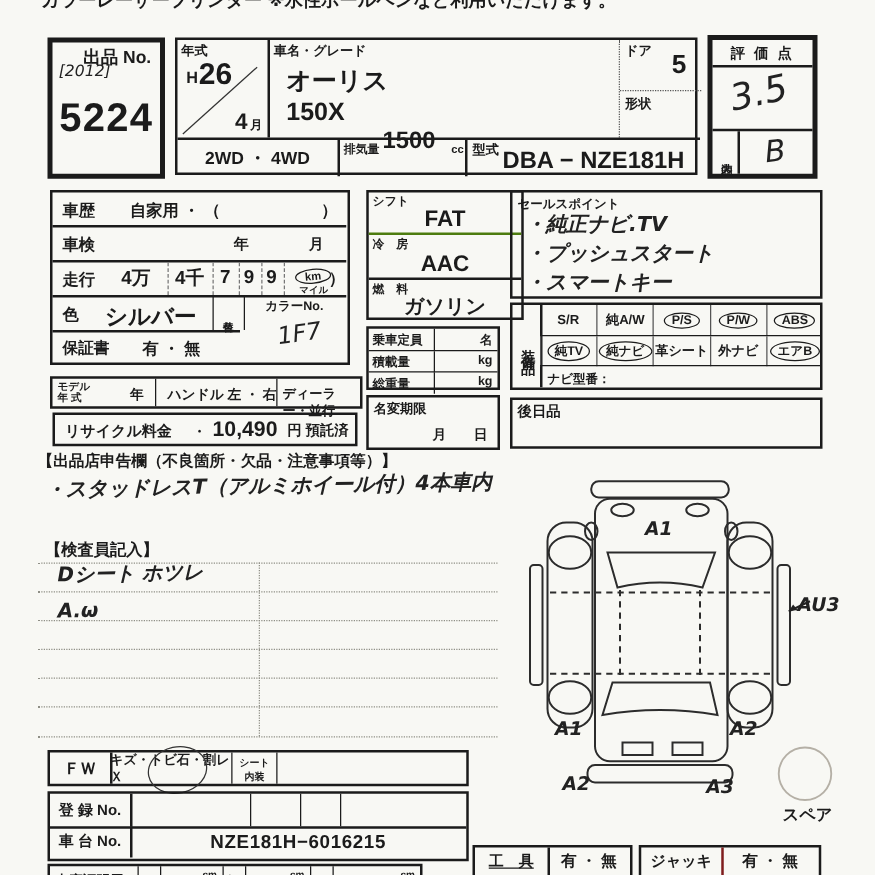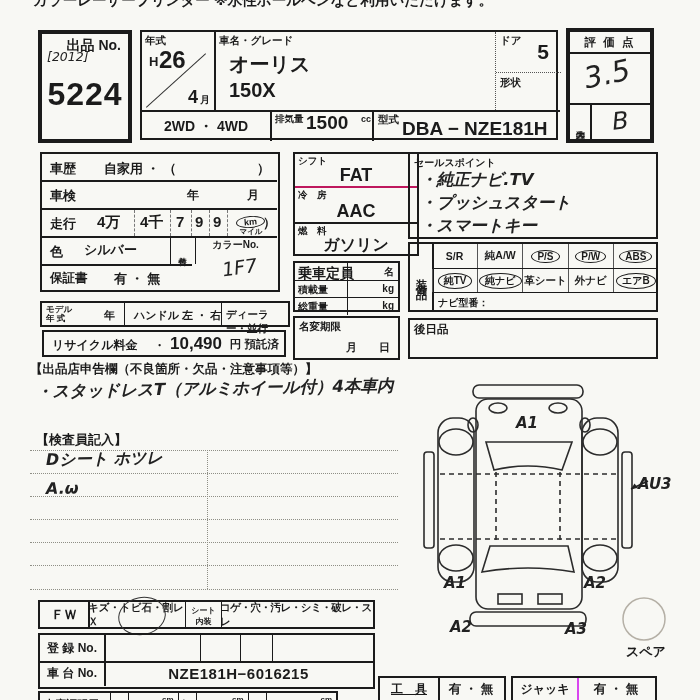--- a/index.html
+++ b/index.html
@@ -58,21 +58,21 @@
       <div class="abs lbl" style="left:4px;top:2px;">ドア</div>
       <div class="abs b" style="right:12px;top:8px;font-size:21px;">5</div>
       <div class="abs" style="left:0;right:0;top:40px;border-top:1.6px dotted #555;"></div>
       <div class="abs lbl" style="left:4px;top:44px;">形状</div>
     </div>
 
     <div class="abs" style="left:0;top:78px;width:418px;height:29px;border-top:2px solid #1b1b1b;">
       <div class="abs b cell-c" style="left:0;top:0;width:128px;height:100%;font-size:14px;">2WD ・ 4WD</div>
       <div class="abs" style="left:128px;top:0;width:102px;height:100%;border-left:2px solid #1b1b1b;">
         <div class="abs lbl" style="left:3px;top:1px;font-size:9.5px;">排気量</div>
-        <div class="abs b" style="left:34px;bottom:7px;font-size:19px;">1500</div>
+        <div class="abs b" style="left:34px;bottom:17px;font-size:19px;">1500</div>
         <div class="abs b" style="right:3px;top:2px;font-size:9px;">cc</div>
       </div>
       <div class="abs" style="left:230px;top:0;width:188px;height:100%;border-left:2px solid #1b1b1b;">
         <div class="abs lbl" style="left:4px;top:1px;">型式</div>
         <div class="abs b" style="left:28px;bottom:1px;font-size:19px;">DBA − NZE181H</div>
       </div>
     </div>
   </div>
 
   <div class="bx thick" style="left:566px;top:28px;width:88px;height:115px;">
@@ -109,48 +109,48 @@
     <div class="vdash" style="left:149px;top:56px;height:26px;"></div>
     <div class="vdash" style="left:167px;top:56px;height:26px;"></div>
     <div class="vdash" style="left:185px;top:56px;height:26px;"></div>
     <div class="abs" style="left:190px;top:57px;width:38px;text-align:center;">
       <span class="oval b" style="font-size:9px;padding:0 7px;transform:rotate(-5deg);">km</span>
       <div class="b" style="font-size:7.5px;margin-top:-2px;">マイル</div>
     </div>
     <div class="abs b" style="right:2px;top:60px;font-size:13px;">）</div>
 
     <div class="abs b" style="left:8px;top:89px;font-size:13px;">色</div>
-    <div class="abs b" style="left:42px;top:87px;font-size:13px;">シルバー</div>
+    <div class="abs b" style="left:42px;top:87px;font-size:18px;">シルバー</div>
     <div class="abs vtext b cell-c" style="left:128px;top:82px;width:24px;height:28px;border-left:1.6px solid #1b1b1b;border-right:1.6px solid #1b1b1b;font-size:8.5px;">色替</div>
     <div class="abs" style="left:152px;top:82px;width:83px;height:53px;">
       <div class="abs b" style="left:0;right:0;top:2px;text-align:center;font-size:10px;">カラーNo.</div>
       <div class="abs hand" style="left:28px;top:20px;font-size:19px;transform:rotate(-8deg);">1F7</div>
     </div>
 
     <div class="abs b" style="left:8px;top:116px;font-size:12.5px;">保証書</div>
     <div class="abs b" style="left:72px;top:116px;font-size:13px;">有 ・ 無</div>
   </div>
 
   <div class="bx" style="left:293px;top:152px;width:126px;height:104px;">
     <div class="abs" style="left:0;right:0;top:0;height:32px;">
       <div class="abs lbl" style="left:3px;top:1px;font-size:9.5px;">シフト</div>
       <div class="abs b" style="left:0;right:0;bottom:0;text-align:center;font-size:18px;">FAT</div>
     </div>
-    <div class="abs" style="left:0;right:0;top:32px;height:36px;border-top:2px solid #be185d;padding-left:47px;">
+    <div class="abs" style="left:0;right:0;top:32px;height:36px;border-top:2px solid #4d7c0f;padding-left:47px;">
       <div class="abs lbl" style="left:3px;top:1px;font-size:9.5px;">冷　房</div>
       <div class="abs b" style="left:0;right:0;bottom:2px;text-align:center;font-size:18px;">AAC</div>
     </div>
     <div class="abs" style="left:0;right:0;top:68px;height:34px;border-top:2px solid #1b1b1b;">
       <div class="abs lbl" style="left:3px;top:1px;font-size:9.5px;">燃　料</div>
       <div class="abs b" style="left:0;right:0;bottom:2px;text-align:center;font-size:16px;">ガソリン</div>
     </div>
   </div>
   <div class="bx" style="left:293px;top:261px;width:107px;height:51px;border-width:2px;">
     <div class="abs" style="left:0;right:0;top:0;height:17px;">
-      <span class="abs b" style="left:3px;top:2px;font-size:14px;">乗車定員</span>
+      <span class="abs b" style="left:3px;top:2px;font-size:10px;">乗車定員</span>
       <span class="abs b" style="right:4px;top:2px;font-size:10px;">名</span>
       <span class="vline" style="left:52px;top:0;height:100%;"></span>
     </div>
     <div class="abs" style="left:0;right:0;top:17px;height:17px;border-top:1.5px solid #1b1b1b;">
       <span class="abs b" style="left:3px;top:2px;font-size:10px;">積載量</span>
       <span class="abs b" style="right:4px;top:2px;font-size:10px;">kg</span>
       <span class="vline" style="left:52px;top:0;height:100%;"></span>
     </div>
     <div class="abs" style="left:0;right:0;top:34px;height:17px;border-top:1.5px solid #1b1b1b;">
       <span class="abs b" style="left:3px;top:2px;font-size:10px;">総重量</span>
@@ -304,21 +304,20 @@
   </div>
 
   <div class="bx" style="left:38px;top:600px;width:337px;height:29px;">
     <div class="abs b cell-c" style="left:0;top:0;width:48px;height:100%;border-right:2px solid #1b1b1b;font-size:13px;">ＦＷ</div>
     <div class="abs b cell-c" style="left:48px;top:0;width:97px;height:100%;font-size:10.5px;">キズ・トビ石・割レＸ</div>
     <div class="abs" style="left:78px;top:-5px;width:46px;height:36px;border:1.7px solid #333;border-radius:50%;transform:rotate(-12deg);"></div>
     <div class="abs" style="left:145px;top:0;width:35px;height:100%;border-left:1.6px solid #1b1b1b;border-right:1.6px solid #1b1b1b;">
       <div class="b" style="font-size:8px;text-align:center;margin-top:3px;">シート</div>
       <div class="b" style="font-size:8px;text-align:center;">内装</div>
     </div>
-    <div class="abs b cell-c" style="left:180px;top:0;width:152px;height:100%;font-size:10.5px;letter-spacing:-0.5px;">コゲ・穴・汚レ・シミ・破レ・スレ</div>
   </div>
 
   <div class="bx" style="left:38px;top:633px;width:337px;height:56px;">
     <div class="abs" style="left:0;top:0;right:0;height:26px;border-bottom:2px solid #1b1b1b;">
       <div class="abs b cell-c" style="left:0;top:0;width:64px;height:100%;border-right:2px solid #1b1b1b;font-size:12px;">登 録 No.</div>
       <span class="vline" style="left:160px;top:0;height:100%;"></span>
       <span class="vline" style="left:200px;top:0;height:100%;"></span>
       <span class="vline" style="left:232px;top:0;height:100%;"></span>
     </div>
     <div class="abs" style="left:0;top:26px;right:0;height:25px;">
@@ -341,17 +340,17 @@
     <span class="abs vtext b" style="left:211px;top:2px;font-size:8px;">高さ</span>
     <span class="vline" style="left:226px;top:0;height:100%;"></span>
     <span class="abs b" style="right:4px;top:2px;font-size:8px;">cm</span>
   </div>
 
   <div class="bx" style="left:378px;top:676px;width:128px;height:26px;">
     <div class="abs b cell-c" style="left:0;top:0;width:58px;height:100%;border-right:2px solid #1b1b1b;font-size:12px;text-decoration:underline;">工　具</div>
     <div class="abs b cell-c" style="left:58px;top:0;right:0;height:100%;font-size:12.5px;">有 ・ 無</div>
   </div>
   <div class="bx" style="left:511px;top:676px;width:146px;height:26px;">
-    <div class="abs b cell-c" style="left:0;top:0;width:64px;height:100%;border-right:2px solid #d946ef;font-size:12px;">ジャッキ</div>
+    <div class="abs b cell-c" style="left:0;top:0;width:64px;height:100%;border-right:2px solid #7f1d1d;font-size:12px;">ジャッキ</div>
     <div class="abs b cell-c" style="left:64px;top:0;right:0;height:100%;font-size:12.5px;">有 ・ 無</div>
   </div>
 
 </div>
 
 </body></html>

